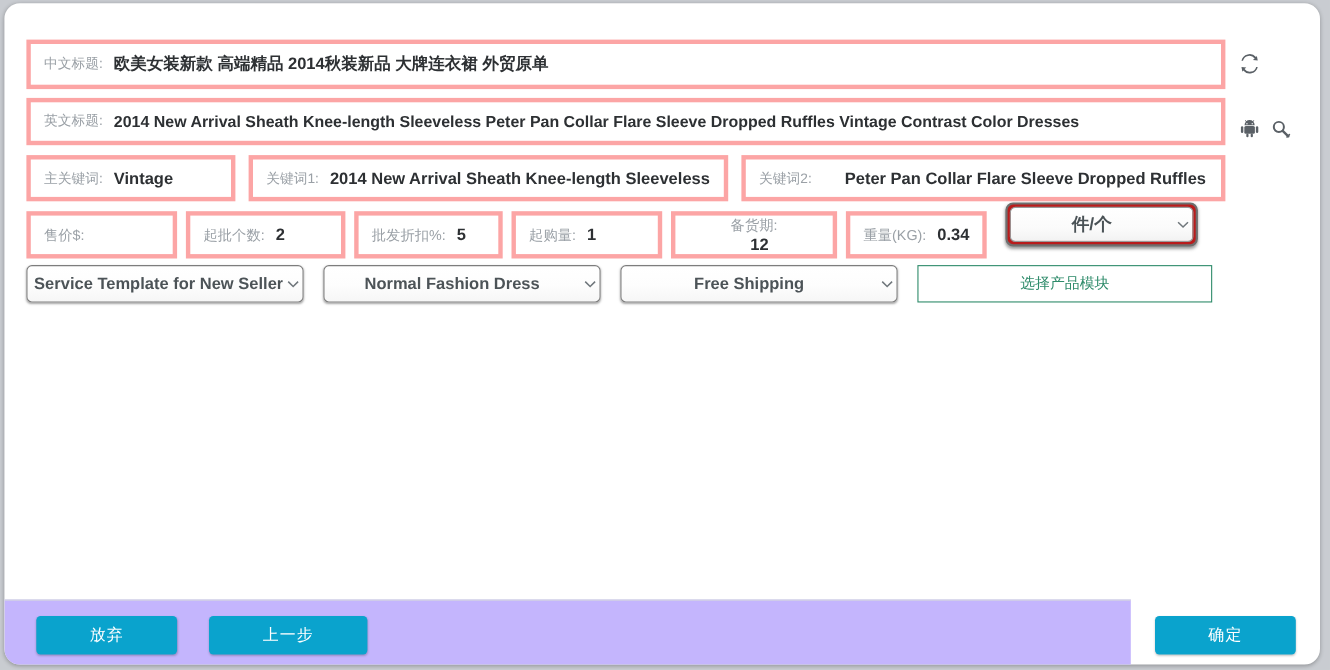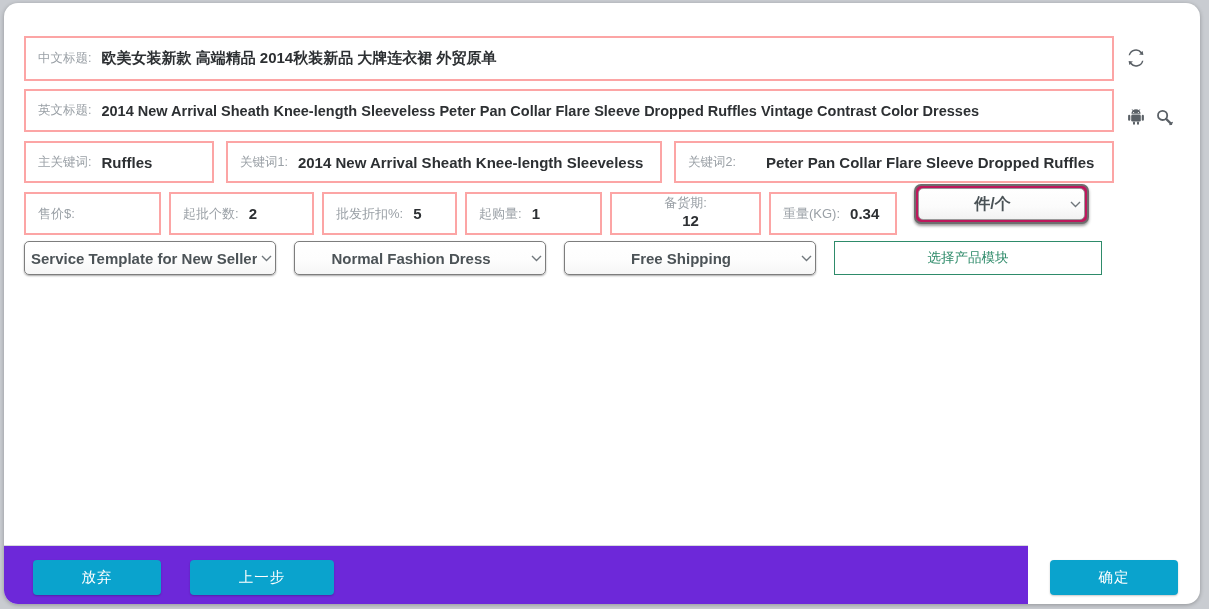--- a/index.html
+++ b/index.html
@@ -32,21 +32,21 @@
     left: 0; top: 0;
     width: 1196px;
     height: 542px;
   }
 
   
   .field {
     position: absolute;
     box-sizing: border-box;
     background: #ffffff;
-    border: 2px solid #fca5a5;
+    border: 4px solid #fca5a5;
     display: flex;
     align-items: center;
     padding: 0 12px;
     overflow: hidden;
     white-space: nowrap;
   }
   .field .lbl {
     color: #9aa0a6;
     font-size: 13px;
     font-weight: 400;
@@ -134,21 +134,21 @@
   }
   .sel .chev svg { display: block; }
 
   
   #sel-unit {
     left: 910px; top: 181px; width: 175px; height: 40px;
     border: 2px solid #6e6e6e;
     border-radius: 7px;
     padding: 2px;
     box-shadow: 0 2px 3px rgba(0,0,0,0.4);
-    background: #be185d;
+    background: #b91c1c;
   }
   #sel-unit .inner {
     width: 100%; height: 100%;
     box-sizing: border-box;
     border: 1px solid #9a9a9a;
     border-radius: 5px;
     background: linear-gradient(180deg,#ffffff 0%,#fbfbfb 60%,#f2f2f2 100%);
     display: flex;
     align-items: center;
   }
@@ -174,21 +174,21 @@
     cursor: pointer;
   }
 
   
   #footer {
     position: absolute;
     left: 0;
     top: 542px;
     width: 1024px;
     height: 59px;
-    background: #6d28d9;
+    background: #c4b5fd;
     border-top: 1px solid #d6d9dc;
   }
   .btn-primary {
     position: absolute;
     box-sizing: border-box;
     background: #0aa3cd;
     color: #ffffff;
     border: none;
     border-radius: 4px;
     font-family: "Liberation Sans", "DejaVu Sans", sans-serif;
@@ -243,21 +243,21 @@
     <div class="icon-btn" id="icon-search">
       <svg width="19" height="19" viewBox="0 0 19 19" aria-hidden="true">
         <circle cx="7.6" cy="7.4" r="4.6" fill="none" stroke="#5a6066" stroke-width="1.8"></circle>
         <line x1="11.1" y1="10.9" x2="16.2" y2="15.9" stroke="#5a6066" stroke-width="2.2" stroke-linecap="round"></line>
         <line x1="15.0" y1="16.6" x2="17.2" y2="14.4" stroke="#5a6066" stroke-width="1.4" stroke-linecap="round"></line>
       </svg>
     </div>
 
     <div class="field" id="f-main-kw">
       <span class="lbl">主关键词:</span>
-      <span class="val">Ruffles</span>
+      <span class="val">Vintage</span>
     </div>
     <div class="field" id="f-kw1">
       <span class="lbl">关键词1:</span>
       <span class="val">2014 New Arrival Sheath Knee-length Sleeveless</span>
     </div>
     <div class="field" id="f-kw2">
       <span class="lbl">关键词2:</span>
       <span class="val">Peter Pan Collar Flare Sleeve Dropped Ruffles</span>
     </div>
 

